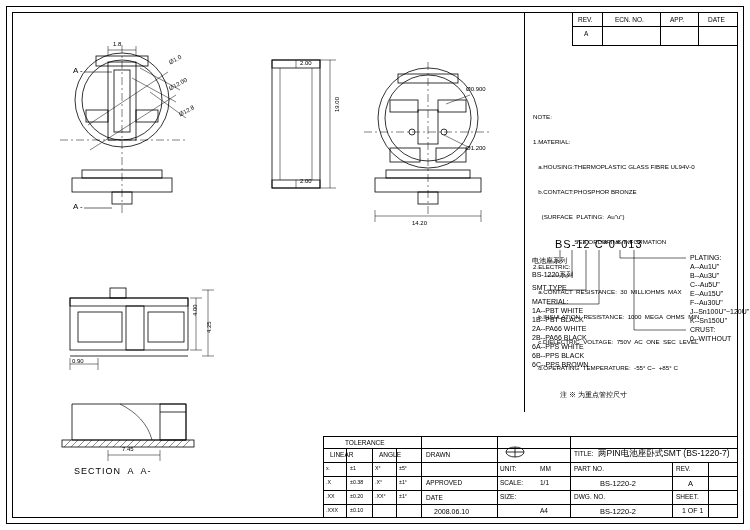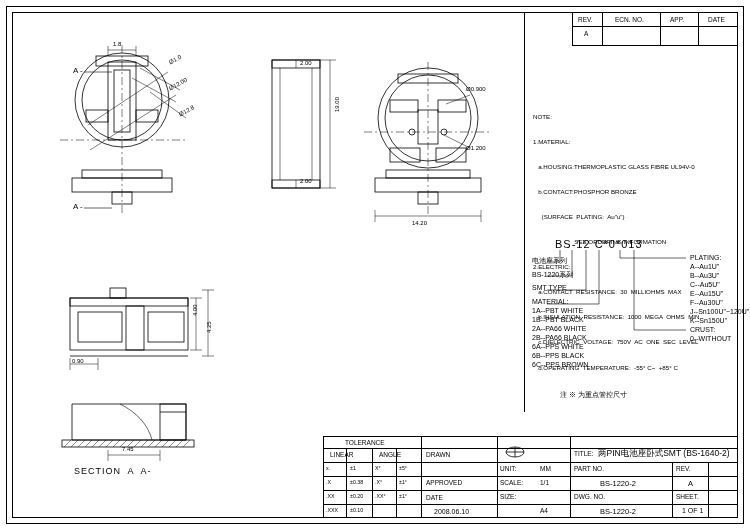--- a/index.html
+++ b/index.html
@@ -326,21 +326,21 @@
 
   <svg width="750" height="530">
     <g stroke="#000" stroke-width="0.8" fill="none">
       <ellipse cx="515" cy="452" rx="9" ry="5"></ellipse>
       <line x1="515" y1="447" x2="515" y2="457"></line>
       <line x1="506" y1="452" x2="524" y2="452"></line>
     </g>
   </svg>
 
   <div class="tb-txt" style="left:574px;top:450px;">TITLE:</div>
-  <div class="tb-txt" style="left:598px;top:448px;font-size:8.5px;">两PIN电池座卧式SMT (BS-1640-2)</div>
+  <div class="tb-txt" style="left:598px;top:448px;font-size:8.5px;">两PIN电池座卧式SMT (BS-1220-7)</div>
 
   <div class="tb-txt" style="left:574px;top:465px;">PART NO.</div>
   <div class="tb-txt" style="left:676px;top:465px;">REV.</div>
   <div class="tb-txt" style="left:600px;top:479px;font-size:7.5px;">BS-1220-2</div>
   <div class="tb-txt" style="left:688px;top:479px;font-size:7.5px;">A</div>
 
   <div class="tb-txt" style="left:574px;top:493px;">DWG. NO.</div>
   <div class="tb-txt" style="left:676px;top:493px;">SHEET.</div>
   <div class="tb-txt" style="left:600px;top:507px;font-size:7.5px;">BS-1220-2</div>
   <div class="tb-txt" style="left:682px;top:507px;font-size:7px;">1 OF 1</div>

